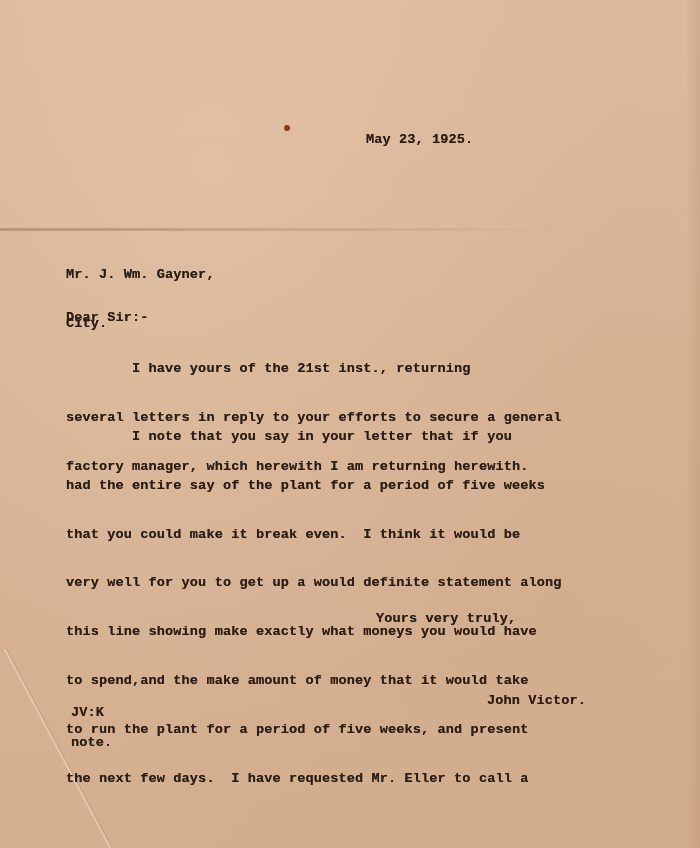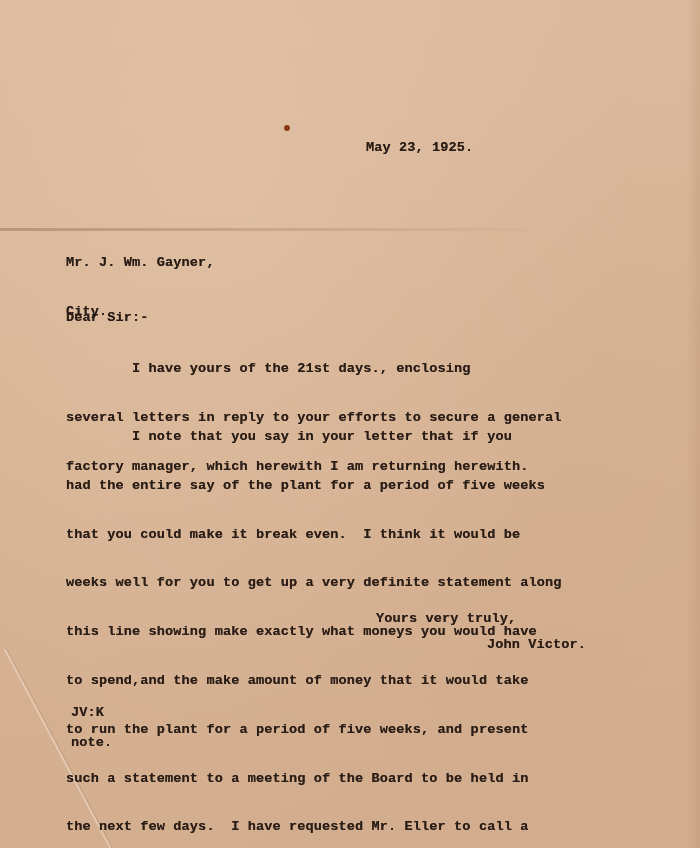--- a/index.html
+++ b/index.html
@@ -62,27 +62,27 @@
       position: absolute;
       font-family: "Liberation Mono", "DejaVu Sans Mono", monospace;
       font-weight: bold;
       font-size: 13.6px;
       color: #2a1d16;
       white-space: pre;
       letter-spacing: 0.1px;
       text-shadow: 0 0 0.6px rgba(30,20,15,0.7);
     }
     .line { display: block; height: 18.8px; line-height: 18.8px; }
-    .date { left: 366px; top: 132px; margin-top: 8px; }
-    .addr { left: 66px; top: 224px; }
+    .date { left: 366px; top: 132px; }
+    .addr { left: 66px; top: 236px; }
     .salutation { left: 66px; top: 310px; font-family: Liberation Mono, monospace; }
     .p1 { left: 66px; top: 330px; }
     .p2 { left: 66px; top: 398px; }
     .closing { left: 376px; top: 611px; }
-    .signature { left: 487px; top: 637px; }
+    .signature { left: 487px; top: 693px; }
     .initials { left: 71px; top: 705px; }
     .enclosure { left: 71px; top: 735px; }
   </style>
 </head>
 <body>
 
 <div class="paper">
   <div class="fold-h"></div>
   <div class="fold-d"></div>
   <div class="right-edge"></div>
@@ -91,34 +91,33 @@
   <div class="typed date">May 23, 1925.</div>
 
   <div class="typed addr">
     <span class="line">Mr. J. Wm. Gayner,</span>
     <span class="line">City.</span>
   </div>
 
   <div class="typed salutation">Dear Sir:-</div>
 
   <div class="typed p1">
-    <span class="line">        I have yours of the 21st days., enclosing</span>
+    <span class="line">        I have yours of the 21st inst., returning</span>
     <span class="line">several letters in reply to your efforts to secure a general</span>
     <span class="line">factory manager, which herewith I am returning herewith.</span>
   </div>
 
   <div class="typed p2">
     <span class="line">        I note that you say in your letter that if you</span>
     <span class="line">had the entire say of the plant for a period of five weeks</span>
     <span class="line">that you could make it break even.  I think it would be</span>
-    <span class="line">weeks well for you to get up a very definite statement along</span>
+    <span class="line">very well for you to get up a would definite statement along</span>
     <span class="line">this line showing make exactly what moneys you would have</span>
     <span class="line">to spend,and the make amount of money that it would take</span>
     <span class="line">to run the plant for a period of five weeks, and present</span>
-    <span class="line">such a statement to a meeting of the Board to be held in</span>
     <span class="line">the next few days.  I have requested Mr. Eller to call a</span>
     
     
     
   </div>
 
   <div class="typed closing">Yours very truly,</div>
   <div class="typed signature">John Victor.</div>
   <div class="typed initials">JV:K</div>
   <div class="typed enclosure">note.</div>

